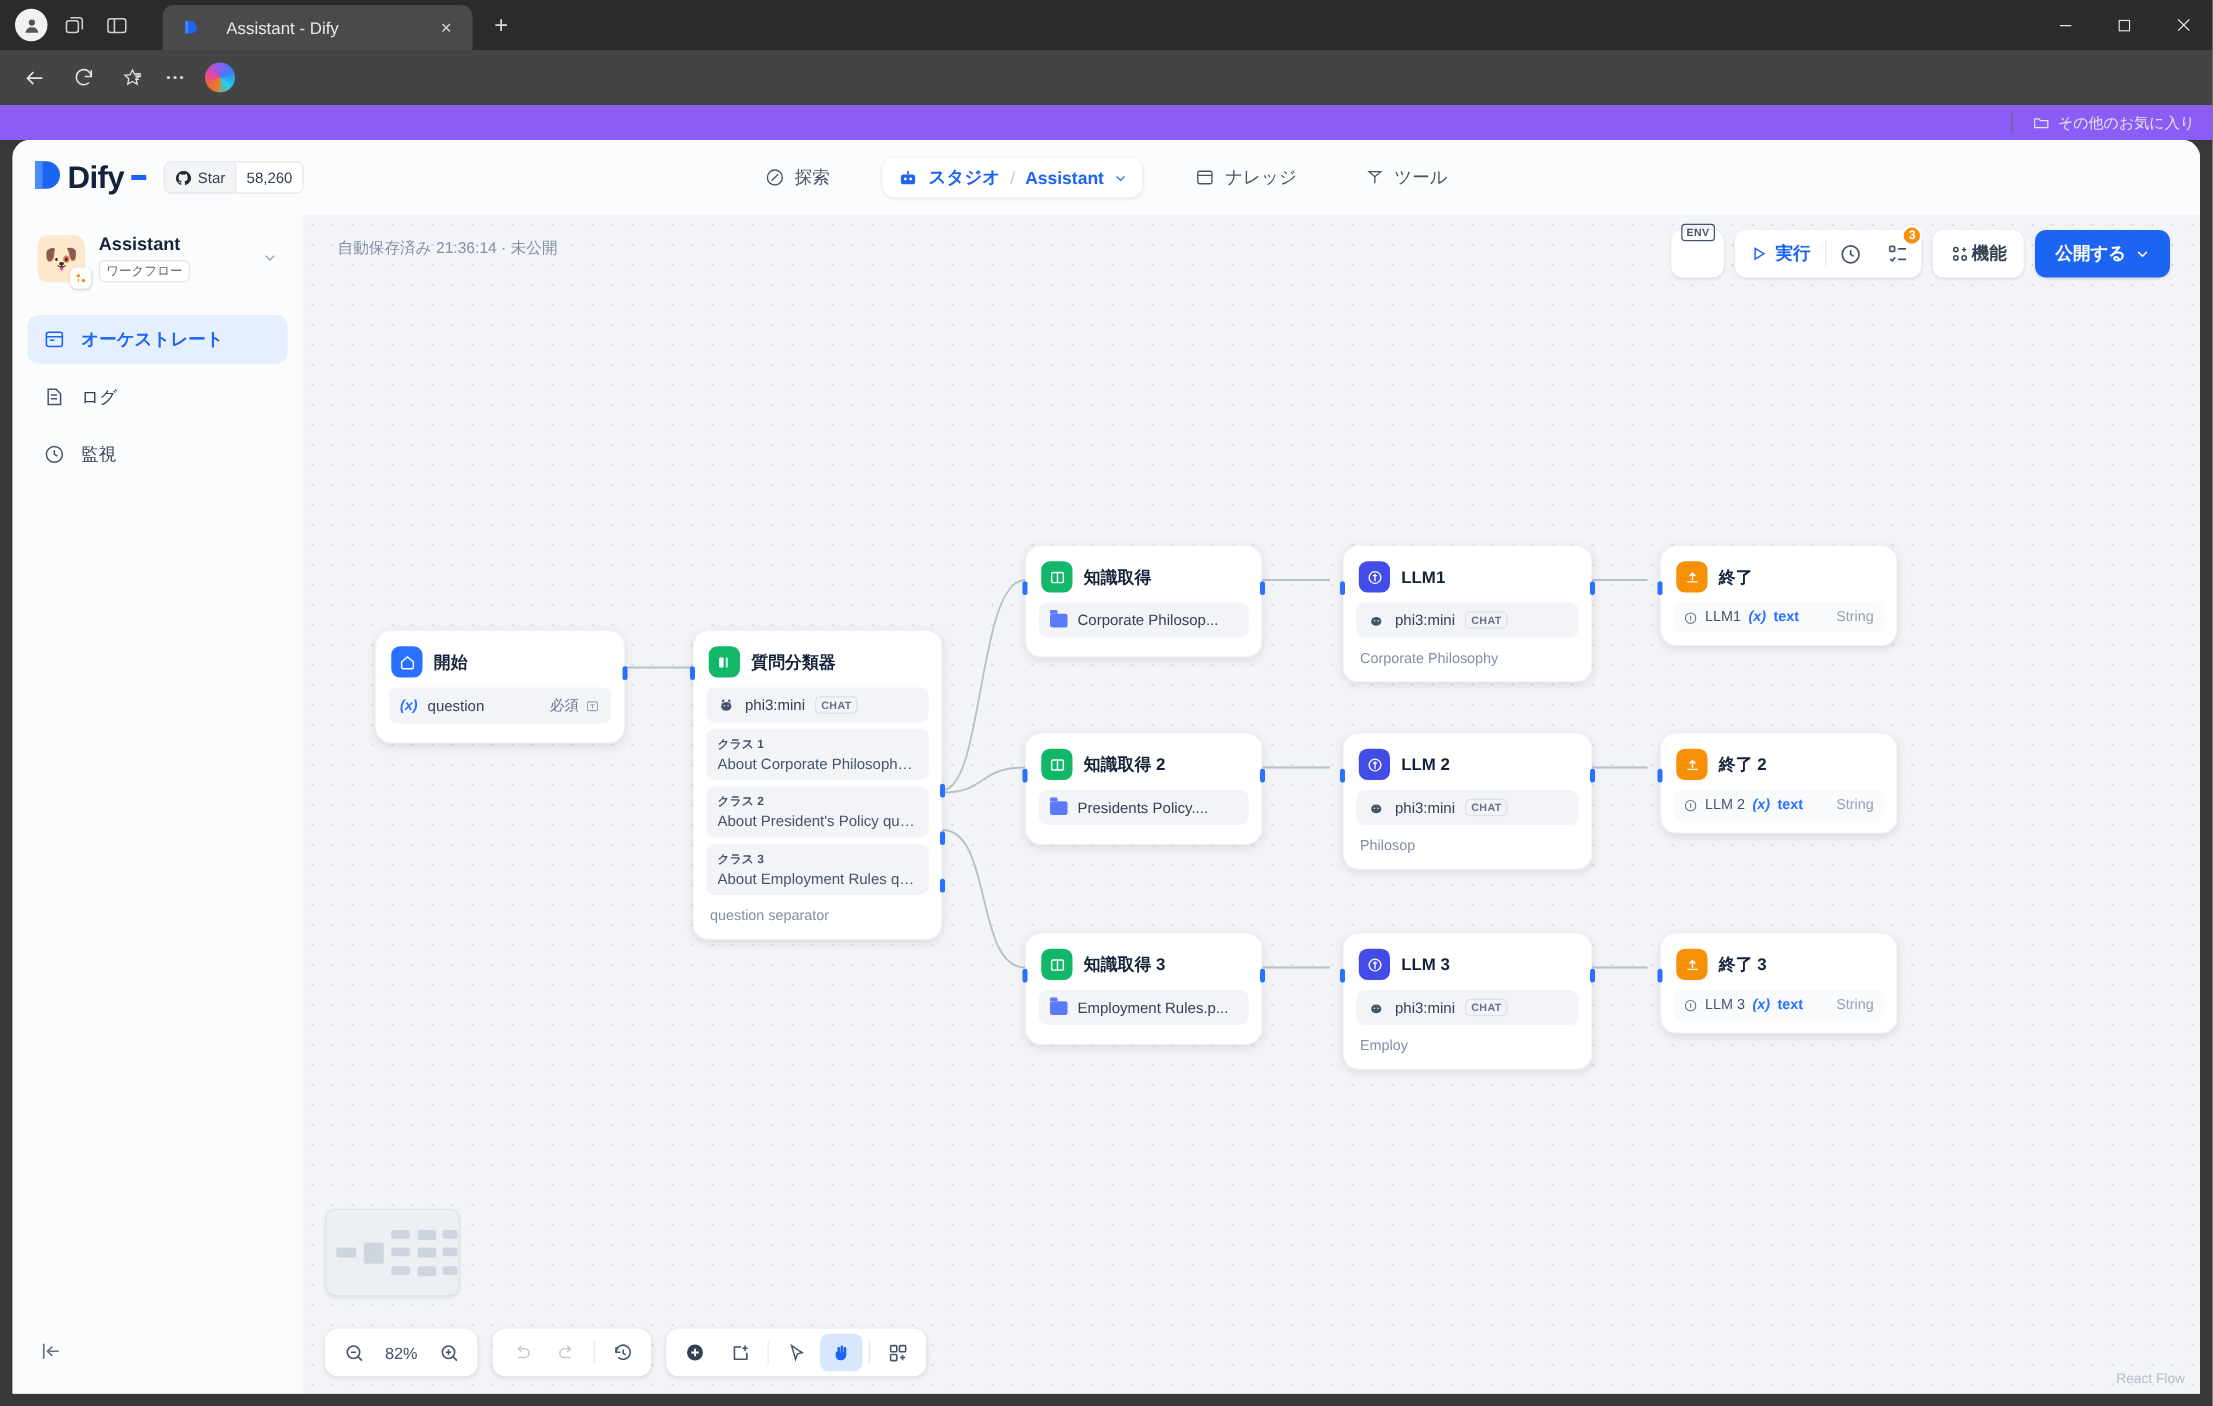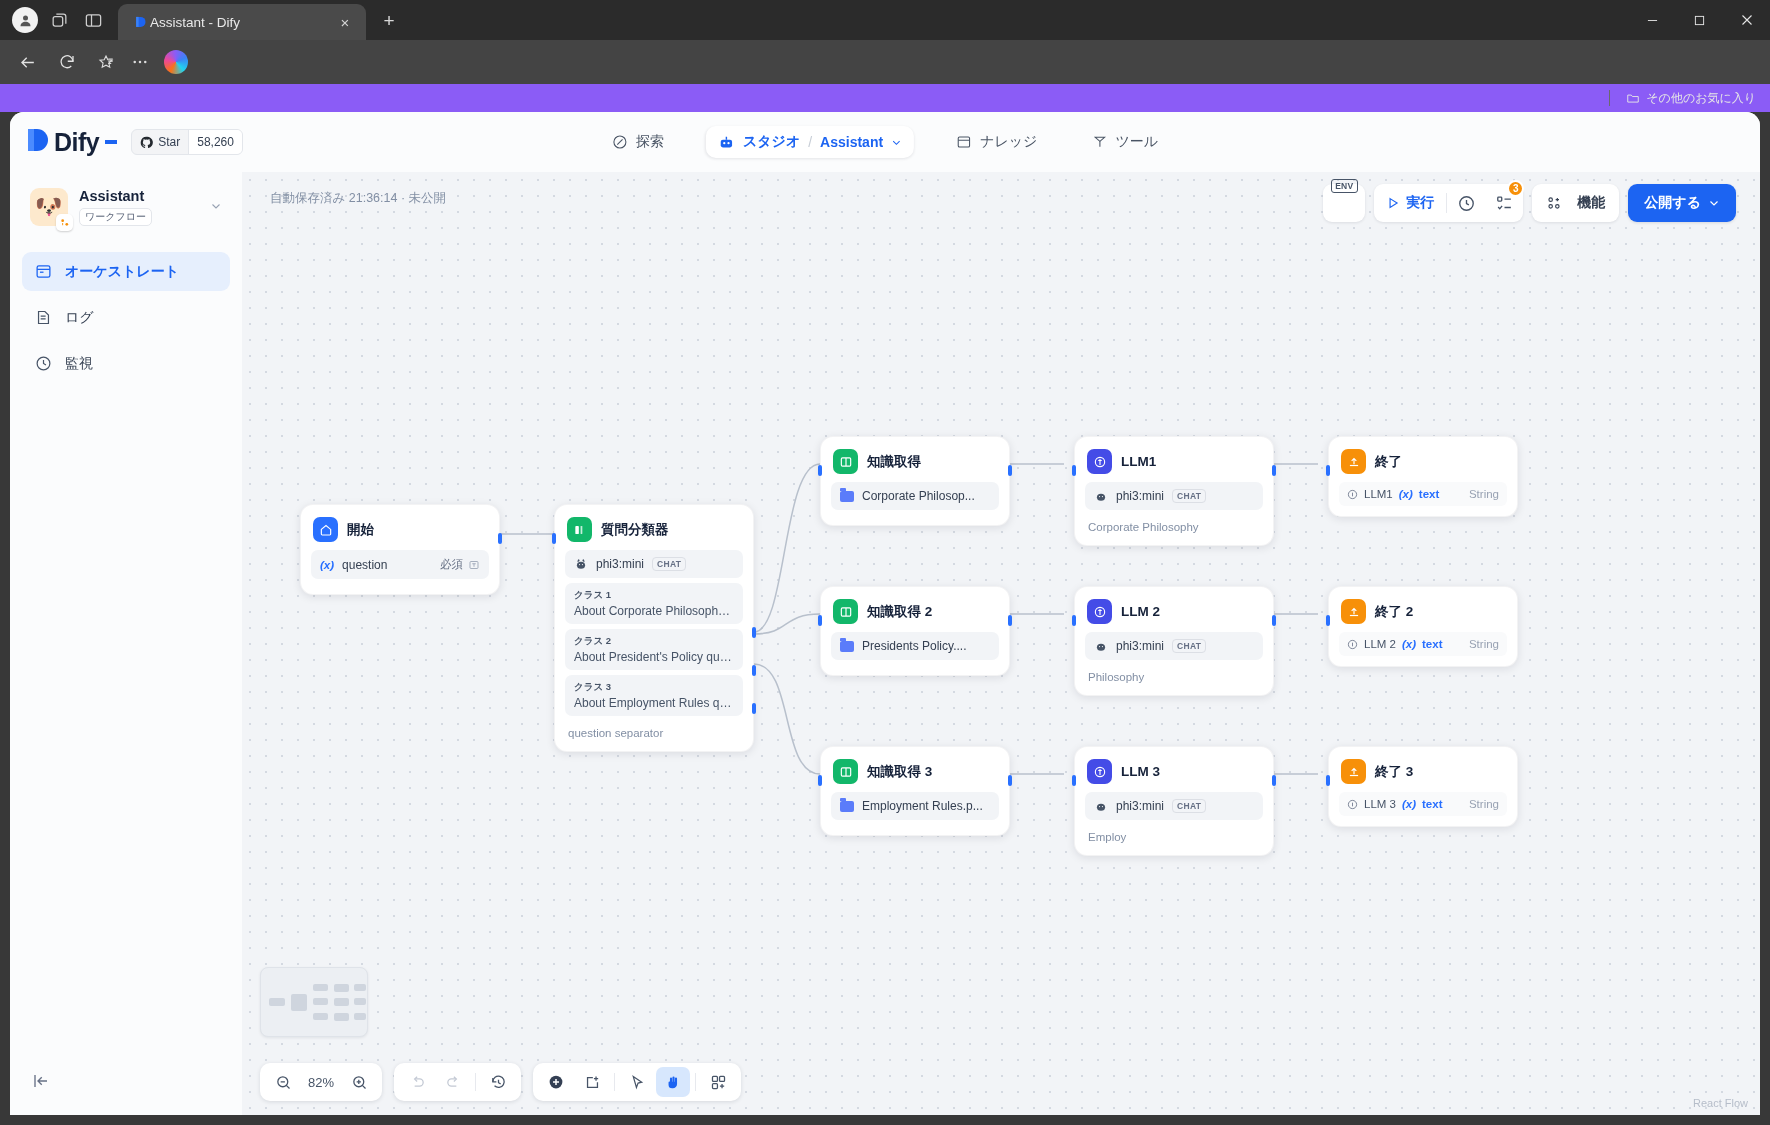--- a/index.html
+++ b/index.html
@@ -21,21 +21,21 @@
   .tb-icon {
     width:34px; height:34px; display:flex; align-items:center; justify-content:center;
     margin-bottom:3px; color:#cfcfcf;
   }
   .avatar-circle {
     width:26px;height:26px;border-radius:50%;background:#f2f2f2;display:flex;
     align-items:center;justify-content:center;
   }
   .tab {
     height:36px; min-width:248px; max-width:248px; background:#4a4a4a; border-radius:9px 9px 0 0;
-    display:flex; align-items:center; gap:1px; padding:0 10px 0 14px; margin-left:8px; position:relative;
+    display:flex; align-items:center; gap:20px; padding:0 10px 0 14px; margin-left:20px; position:relative;
   }
   .tab-fav { width:17px;height:17px;display:flex;align-items:center;justify-content:center;flex:0 0 auto;}
   .tab-title { color:#e9e9e9; font-size:13.5px; white-space:nowrap; overflow:hidden; text-overflow:ellipsis; flex:1 1 auto;}
   .tab-close { color:#d6d6d6; font-size:15px; width:22px;height:22px;display:flex;align-items:center;justify-content:center;border-radius:4px;flex:0 0 auto;}
   .newtab { color:#d9d9d9; font-size:19px; width:30px;height:30px;display:flex;align-items:center;justify-content:center;margin:0 0 4px 8px;}
   .win-ctrls { position:absolute; right:0; top:0; height:40px; display:flex; }
   .win-btn { width:47px; height:40px; display:flex;align-items:center;justify-content:center; color:#e6e6e6; font-size:13px;}
 
   .addrbar { height:44px; background:#444444; display:flex; align-items:center; padding:0 10px; gap:6px; }
   .nav-btn { width:34px;height:34px;display:flex;align-items:center;justify-content:center;color:#e3e3e3;}
@@ -116,21 +116,21 @@
   .env-btn { width:42px; justify-content:center; display:flex; align-items:flex-start; height:48px;}
   .env-glyph { border:1.6px solid #475467; border-radius:3px; font-size:8.5px; font-weight:700; padding:1px 3px; color:#475467; letter-spacing:.3px;}
   .run-btn { display:flex; align-items:center; gap:6px; padding:0 12px; color:#1c64f2; font-weight:700; font-size:14px; height:38px;}
   .tool-div { width:1px; height:20px; background:#e7e9ee; }
   .tool-ic { width:38px; height:38px; display:flex; align-items:center; justify-content:center; color:#475467; position:relative;}
   .dot-badge {
     position:absolute; top:-4px; right:-1px; background:#f79009; color:#fff; font-size:10px; font-weight:700;
     width:17px;height:17px;border-radius:50%; display:flex;align-items:center;justify-content:center;
     border:2px solid #fff;
   }
-  .feat-btn { display:flex; align-items:center; gap:15px; padding:0 14px; height:38px; font-size:14px; color:#354052; font-weight:600;}
+  .feat-btn { display:flex; align-items:center; gap:1px; padding:0 14px; height:38px; font-size:14px; color:#354052; font-weight:600;}
   .publish-btn {
     background:#1c64f2; color:#fff; border-radius:9px; height:38px; display:flex; align-items:center; gap:7px;
     padding:0 16px; font-size:14px; font-weight:700; box-shadow:0 1px 3px rgba(16,24,40,.12);
   }
 
   
   .node {
     position:absolute; background:#fff; border-radius:13px; box-shadow:0 2px 8px rgba(16,24,40,.10);
     border:1px solid rgba(16,24,40,.05); padding:10px;
   }
@@ -624,21 +624,21 @@
           </div>
           <div class="row-chip">
             <svg width="14" height="14" viewBox="0 0 24 24" fill="#475467">
                 <ellipse cx="12" cy="14" rx="7" ry="6"></ellipse>
                 <circle cx="9.5" cy="13" r="1" fill="#fff"></circle>
                 <circle cx="14.5" cy="13" r="1" fill="#fff"></circle>
               </svg>
             <span>phi3:mini</span>
             <span class="chip-tag">CHAT</span>
           </div>
-          <div class="node-desc">Philosophy</div>
+          <div class="node-desc">Philosop</div>
           <span class="port" style="left:-3px; top:28px;"></span>
           <span class="port" style="right:-3px; top:28px;"></span>
         </div>
 
         <div class="node" style="left:832px; top:574px; width:200px;">
           <div class="node-head">
             <span class="node-ic ic-indigo">
               <svg width="14" height="14" viewBox="0 0 24 24" fill="none" stroke="#fff" stroke-width="1.9">
                   <circle cx="12" cy="12" r="8"></circle>
                   <path d="M12 7v10M9 9.5h6"></path>

